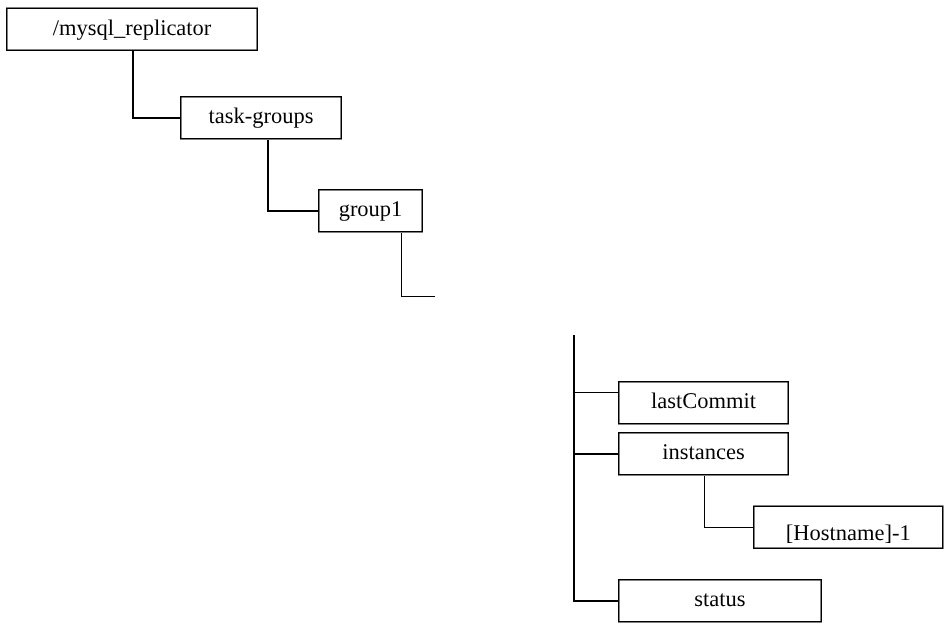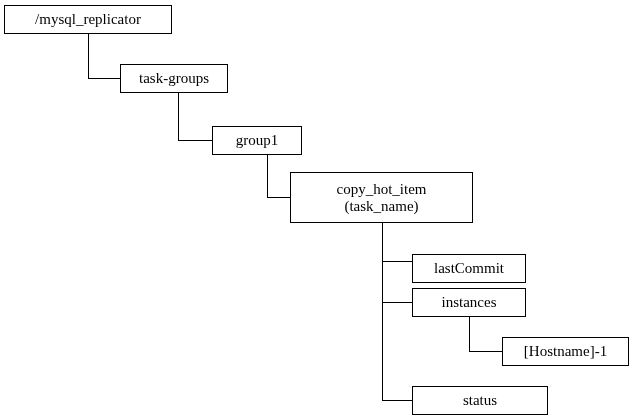--- a/index.html
+++ b/index.html
@@ -41,25 +41,25 @@
     white-space: nowrap;
     text-align: center;
     color: #000000;
   }
   .node-label {
     display: block;
   }
   
   #node-root        { left: 4px;   top: 5px;   width: 168px; height: 29px; }
   #node-task-groups { left: 120px; top: 64px;  width: 108px; height: 29px; }
-  #node-group1      { left: 212px; top: 126px; width: 90px;  height: 29px; }
+  #node-group1      { left: 212px; top: 126px; width: 70px;  height: 29px; }
   #node-task-name   { left: 290px; top: 172px; width: 183px; height: 51px; }
   #node-last-commit { left: 412px; top: 254px; width: 114px; height: 29px; }
   #node-instances   { left: 412px; top: 288px; width: 114px; height: 29px; }
-  #node-hostname    { left: 502px; top: 337px; width: 127px; height: 29px; }
+  #node-hostname    { left: 502px; top: 337px; width: 127px; height: 29px; justify-content: flex-end; }
   #node-status      { left: 412px; top: 386px; width: 136px; height: 29px; }
 </style>
 </head>
 <body>
 
 <div id="diagram-canvas">
 
   <svg id="connector-layer" width="634" height="419" viewBox="0 0 634 419" xmlns="http://www.w3.org/2000/svg">
     <g stroke="#000000" stroke-width="1" fill="none" shape-rendering="crispEdges">
 
@@ -82,24 +82,20 @@
   </div>
 
   <div class="node-box" id="node-task-groups">
     <span class="node-label">task-groups</span>
   </div>
 
   <div class="node-box" id="node-group1">
     <span class="node-label">group1</span>
   </div>
 
-  <div class="node-box" id="node-task-name">
-    <span class="node-label">copy_hot_item</span>
-    <span class="node-label">(task_name)</span>
-  </div>
 
   <div class="node-box" id="node-last-commit">
     <span class="node-label">lastCommit</span>
   </div>
 
   <div class="node-box" id="node-instances">
     <span class="node-label">instances</span>
   </div>
 
   <div class="node-box" id="node-hostname">

